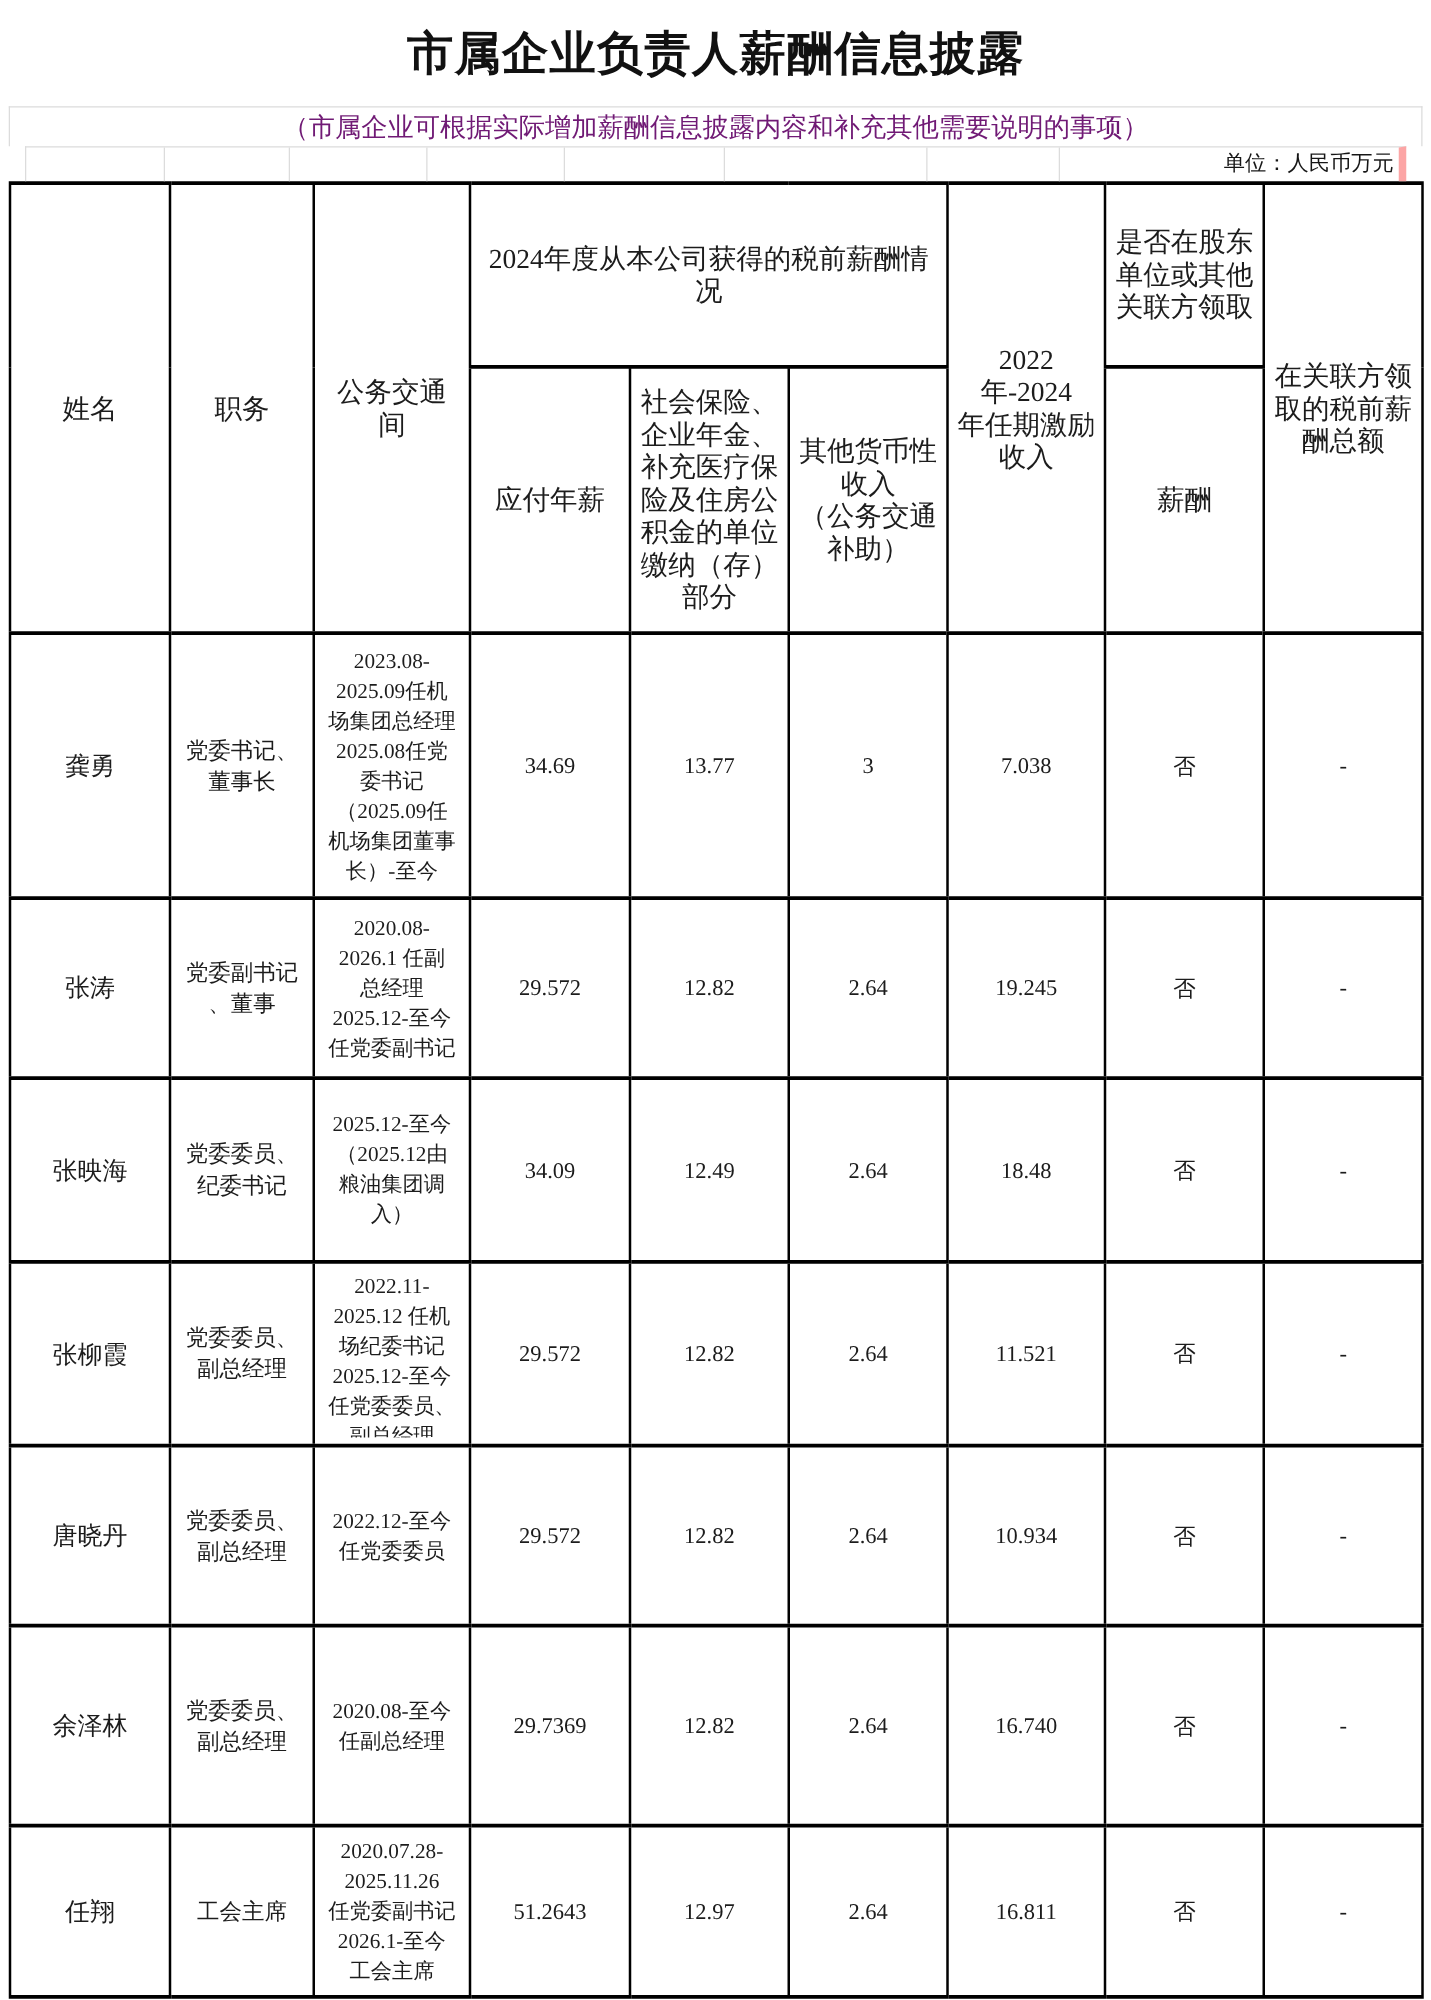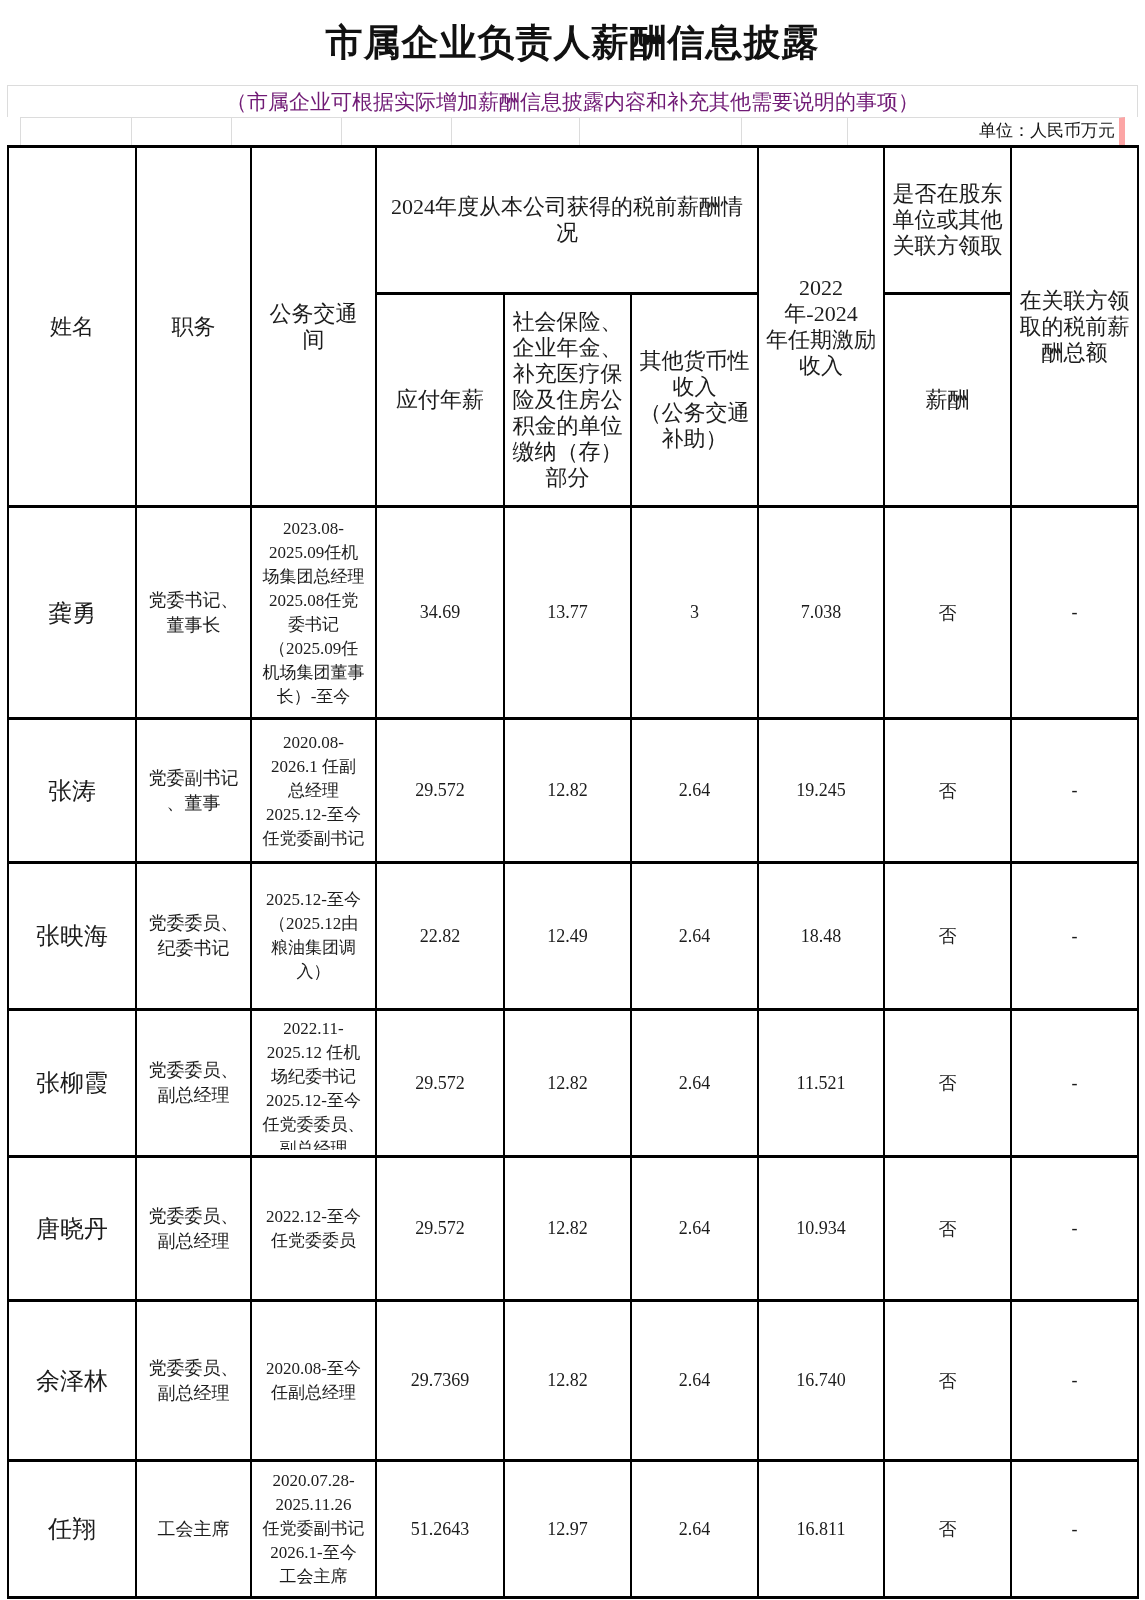--- a/index.html
+++ b/index.html
@@ -40,21 +40,21 @@
     border-left:2px solid #000;border-right:2px solid #000;
     border-top:3px solid #000;border-bottom:3px solid #000;
     text-align:center;vertical-align:middle;
     padding:2px 4px;box-sizing:border-box;
     font-weight:normal;color:#1c1c1c;
     overflow:hidden;
   }
   table.salary th{
     font-size:22px;line-height:26px;white-space:pre-line;
   }
-  td.c-name{font-size:24px;}
+  td.c-name{font-size:20px;}
   td.c-pos{font-size:18px;line-height:25px;white-space:pre-line;}
   td.c-term{font-size:17px;line-height:24px;white-space:pre-line;padding:2px 3px;margin-left:36px;}
   td.c-num{font-size:18px;}
   .clipbox{max-height:133px;overflow:hidden;white-space:pre-line;}
 </style>
 </head>
 <body>
 
 <div class="page">
 
@@ -155,21 +155,21 @@
         <td class="c-num">-</td>
       </tr>
       <tr style="height:147px">
         <td class="c-name">张映海</td>
         <td class="c-pos">党委委员、
 纪委书记</td>
         <td class="c-term">2025.12-至今
 （2025.12由
 粮油集团调
 入）</td>
-        <td class="c-num">22.82</td>
+        <td class="c-num">34.09</td>
         <td class="c-num">12.49</td>
         <td class="c-num">2.64</td>
         <td class="c-num">18.48</td>
         <td class="c-num">否</td>
         <td class="c-num">-</td>
       </tr>
       <tr style="height:147px">
         <td class="c-name">张柳霞</td>
         <td class="c-pos">党委委员、
 副总经理</td>

